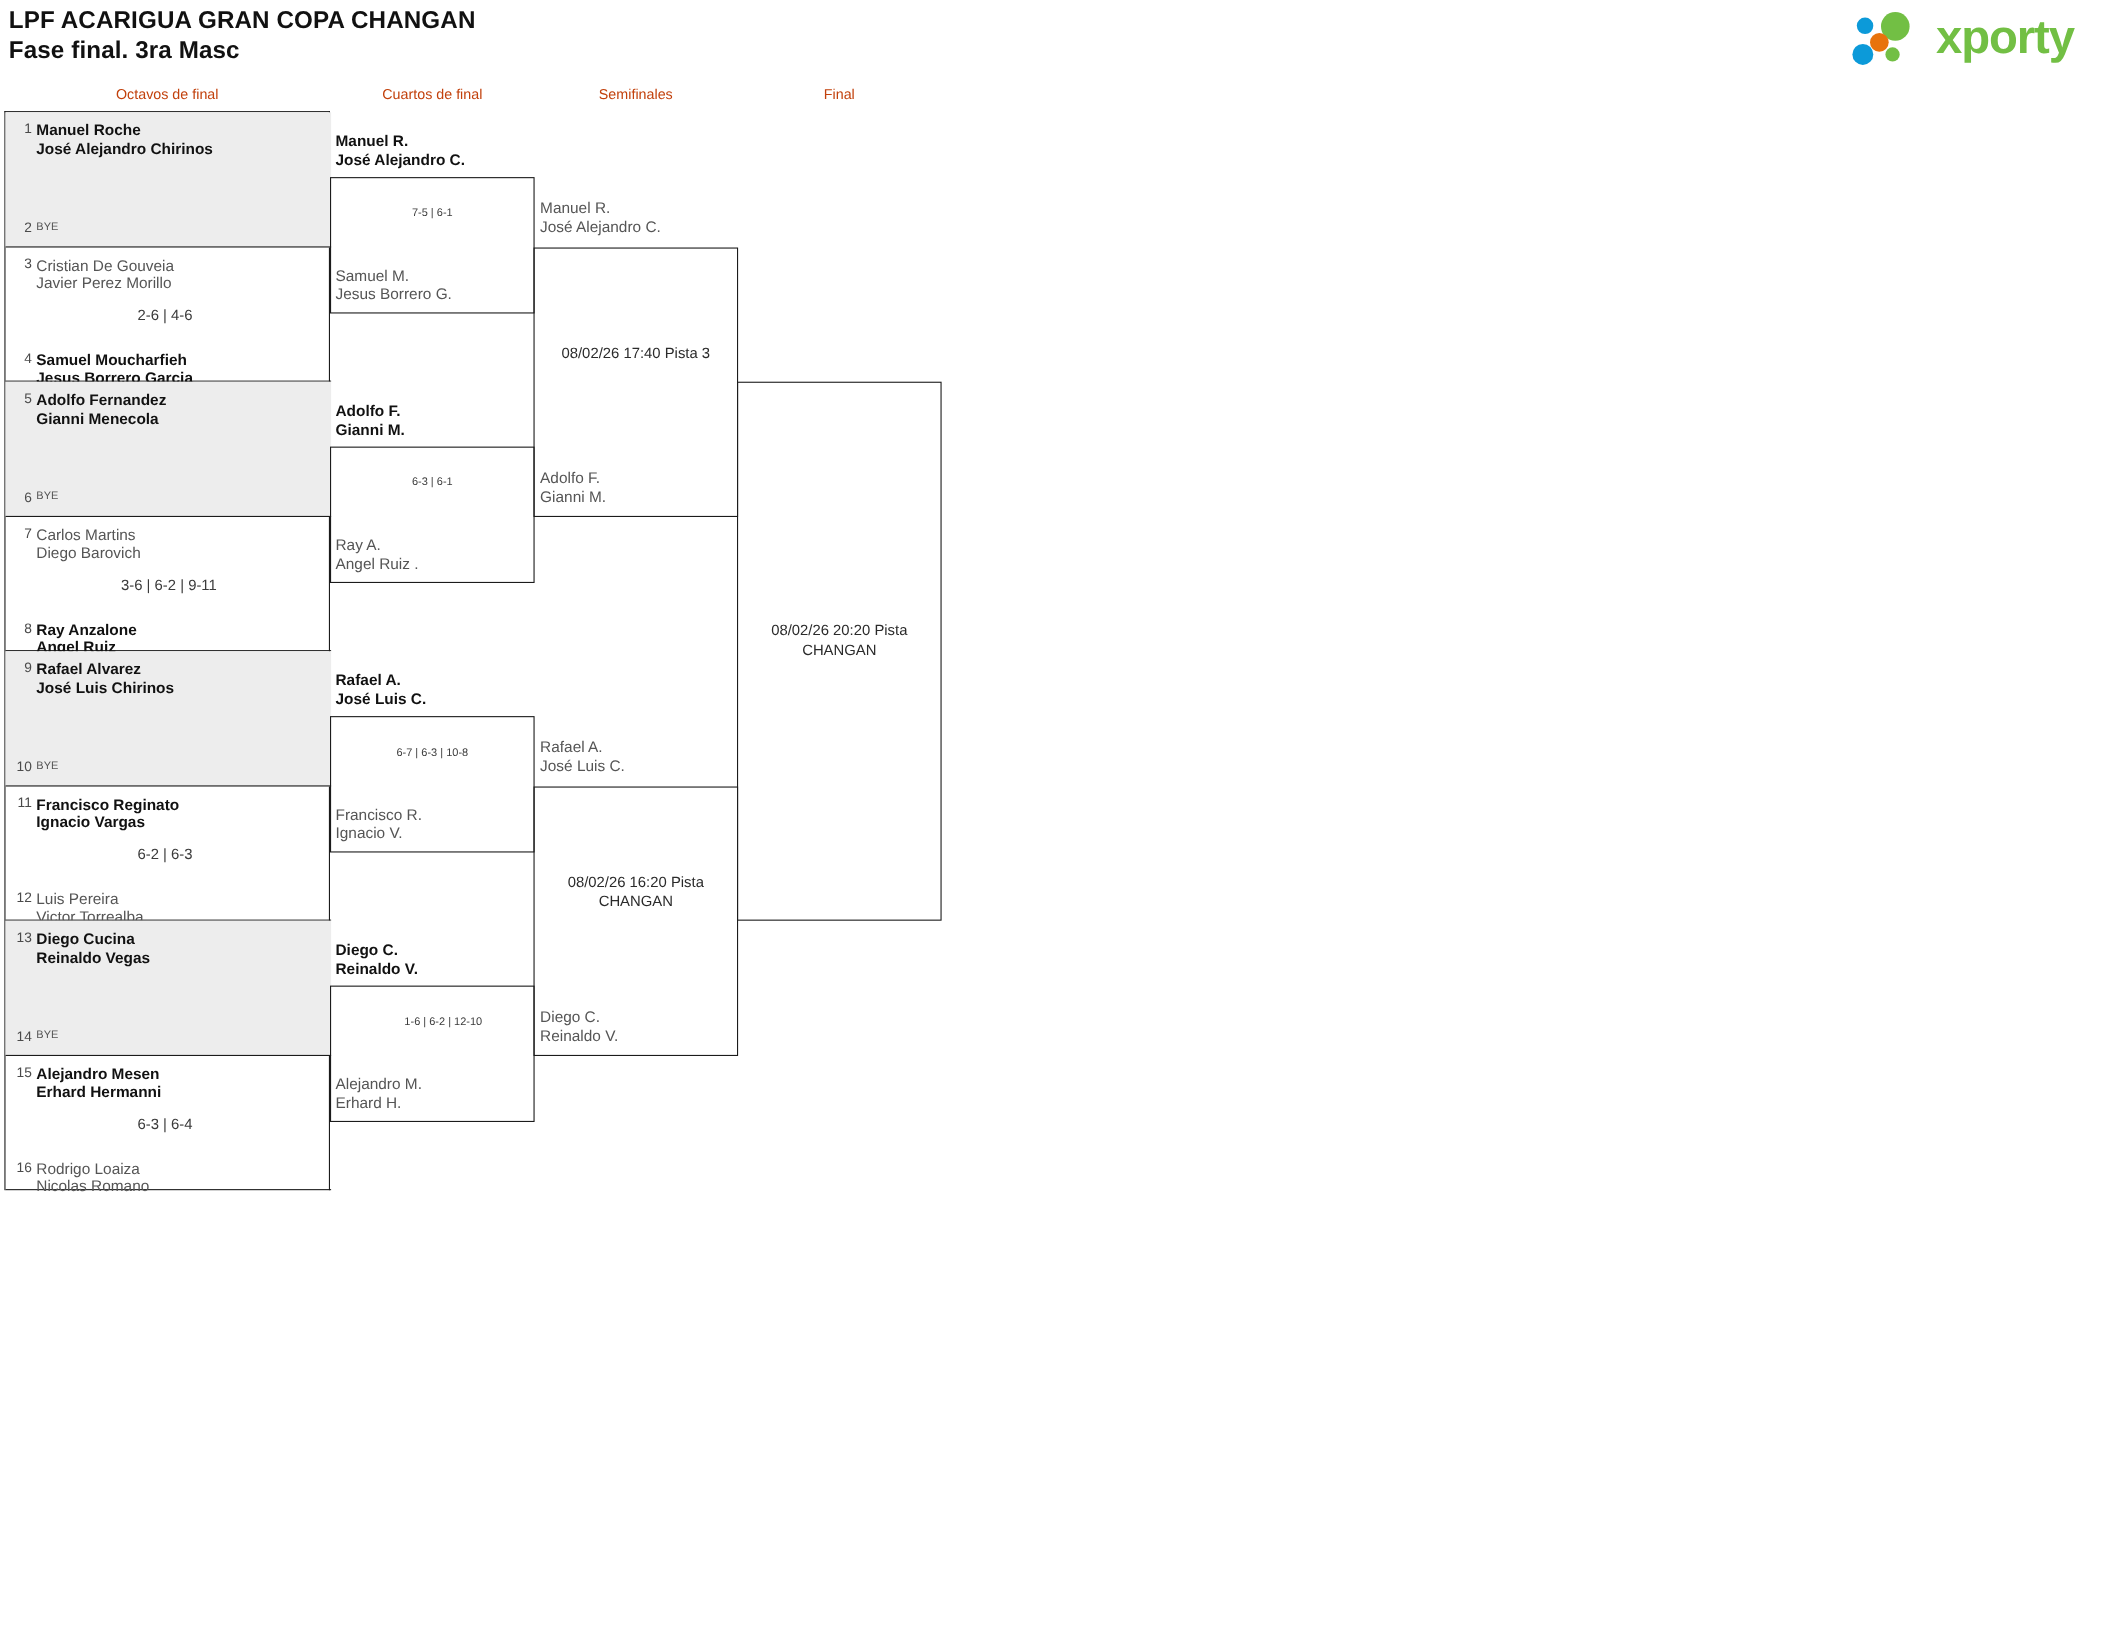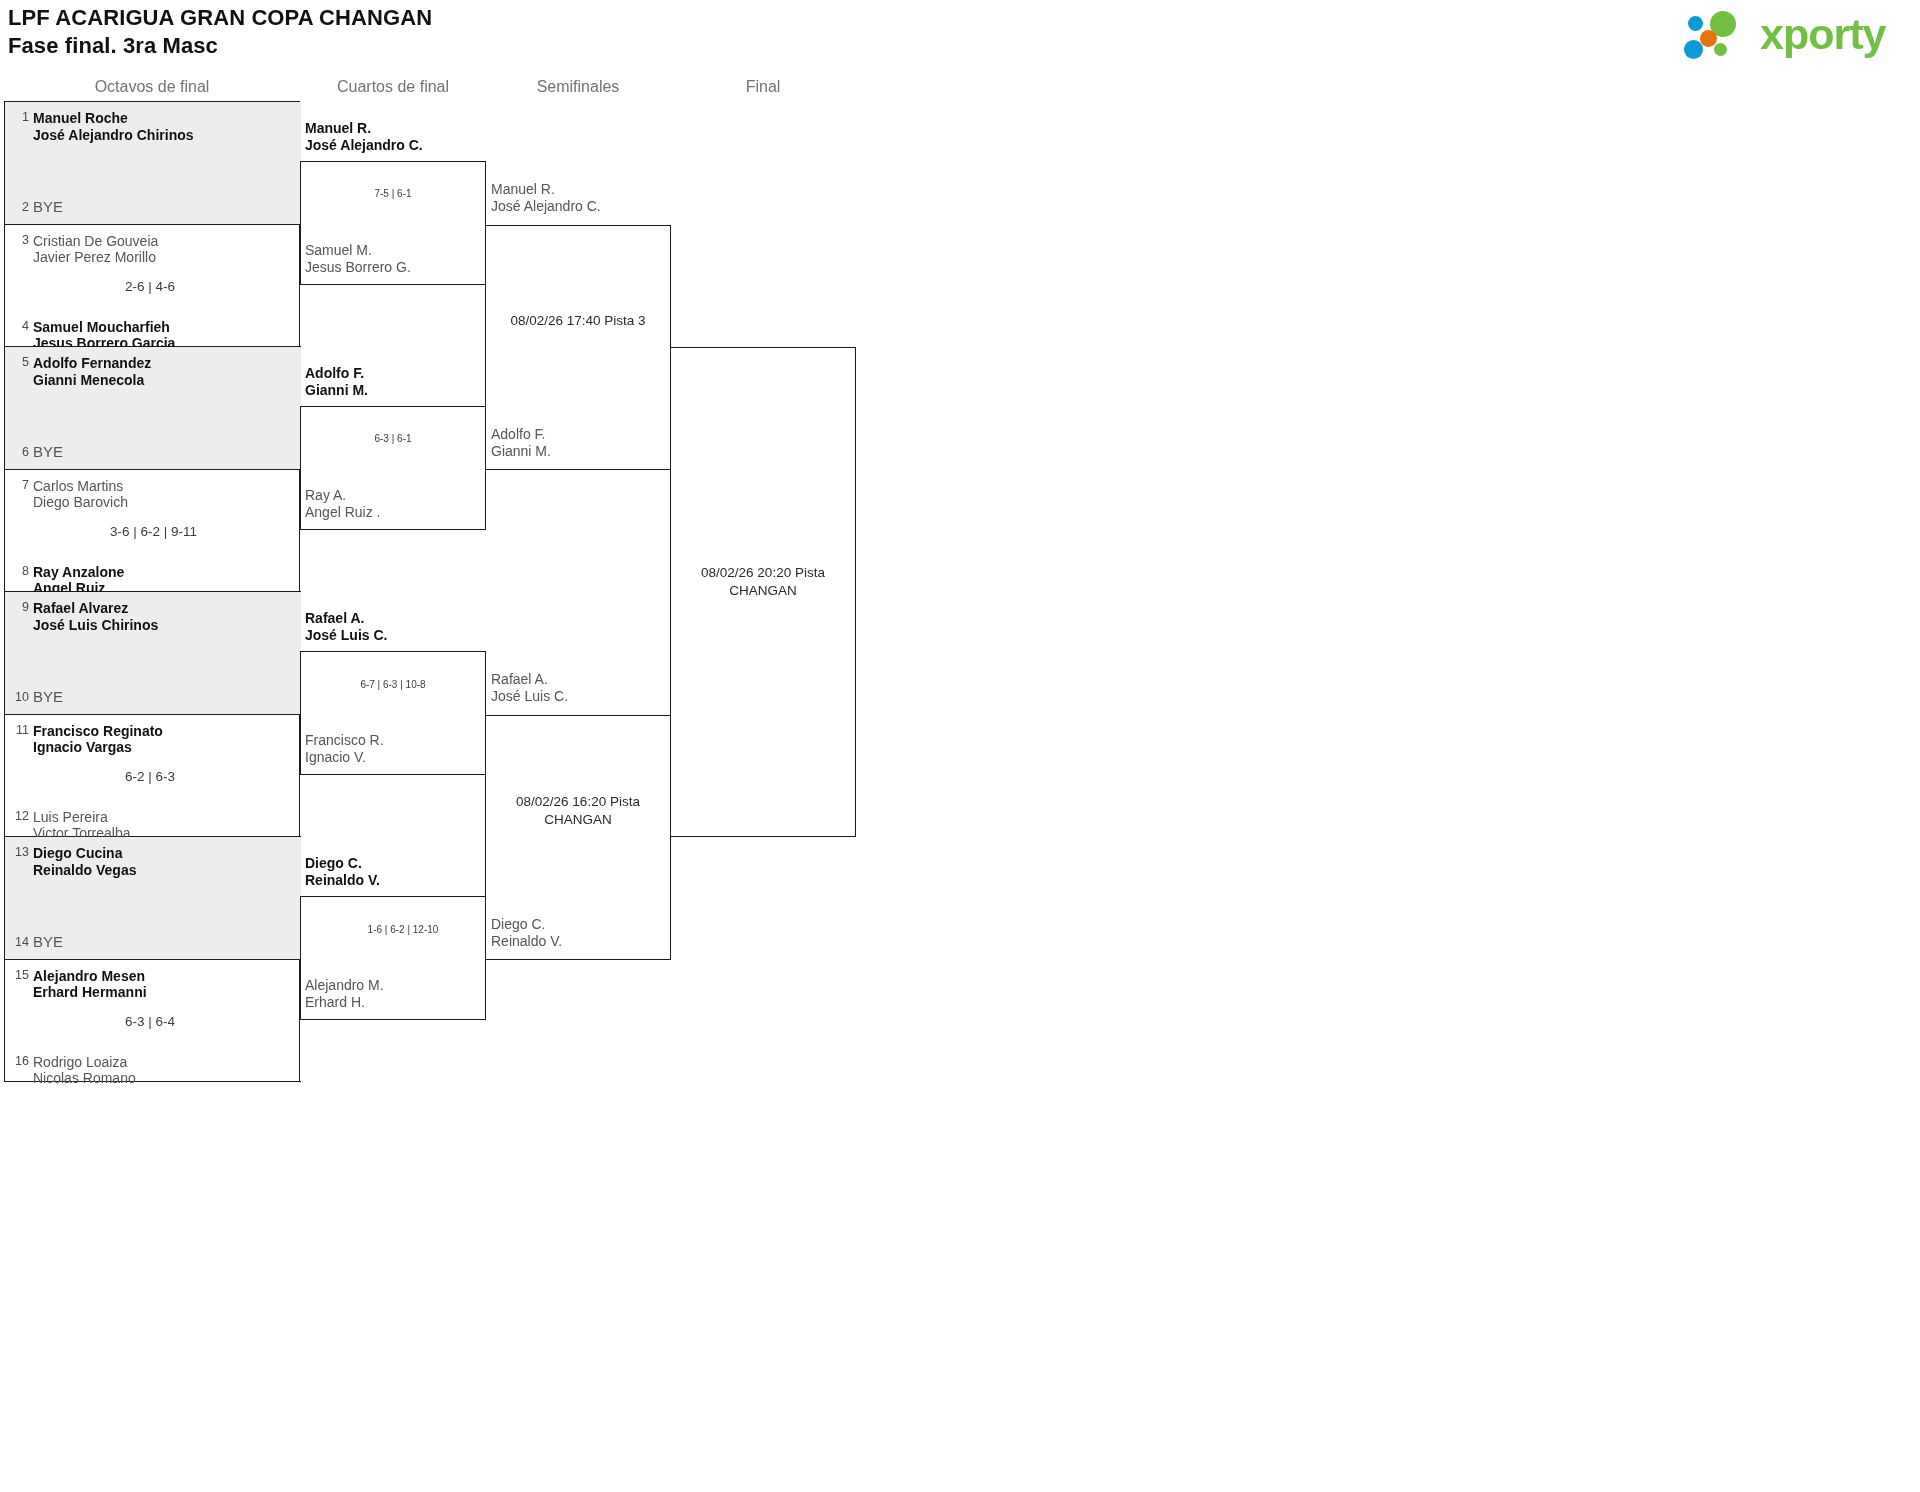--- a/index.html
+++ b/index.html
@@ -17,34 +17,34 @@
   .title-line1 { font-size: 22px; font-weight: bold; letter-spacing: .1px; line-height: 28px; color: #111; }
   .title-line2 { font-size: 22px; font-weight: bold; letter-spacing: .1px; line-height: 28px; color: #111; }
 
   .logo { position: absolute; right: 8px; top: 6px; width: 230px; height: 58px; }
   .logo-mark { position: absolute; left: 0; top: 4px; width: 78px; height: 52px; }
   .dot { position: absolute; border-radius: 50%; }
   .logo-word { position: absolute; left: 78px; top: 2px; font-size: 43px; font-weight: bold;
                color: #72bf44; letter-spacing: -1px; line-height: 52px; }
 
   
-  .round-hd { position: absolute; font-size: 16px; color: #737373; text-align: center; }
+  .round-hd { position: absolute; font-size: 13px; color: #c2410c; text-align: center; }
 
   
   .r1-col { position: absolute; left: 4px; top: 101px; width: 296px; }
   .r1-match { position: relative; width: 296px; height: 122.5px;
               border-bottom: 1.4px solid #1b1b1b; }
   .r1-match.shaded { background: #ededed; }
   .r1-col { border-top: 1.4px solid #1b1b1b; border-left: 1.4px solid #1b1b1b; border-right: 1.4px solid #1b1b1b; }
 
   .seedno { position: absolute; left: 4px; font-size: 12.5px; color: #4a4a4a; width: 20px; text-align: right; }
   .team { position: absolute; left: 28px; font-size: 14px; line-height: 16.5px; white-space: nowrap; }
   .team.win { font-weight: bold; color: #111; }
   .team.lose { color: #555; }
-  .team.bye { color: #555; font-size: 15px; }
+  .team.bye { color: #555; font-size: 10px; }
   .r1-top .seedno { top: 8px; }
   .r1-top .team { top: 8px; }
   .r1-bot .seedno { top: 94px; }
   .r1-bot .team { top: 94px; }
   .r1-bye .seedno { top: 98px; }
   .r1-bye .team { top: 97px; }
   .score { position: absolute; font-size: 13.5px; color: #3b3b3b; white-space: nowrap; }
   .r1-score { left: 120px; top: 54px; }
 
   

